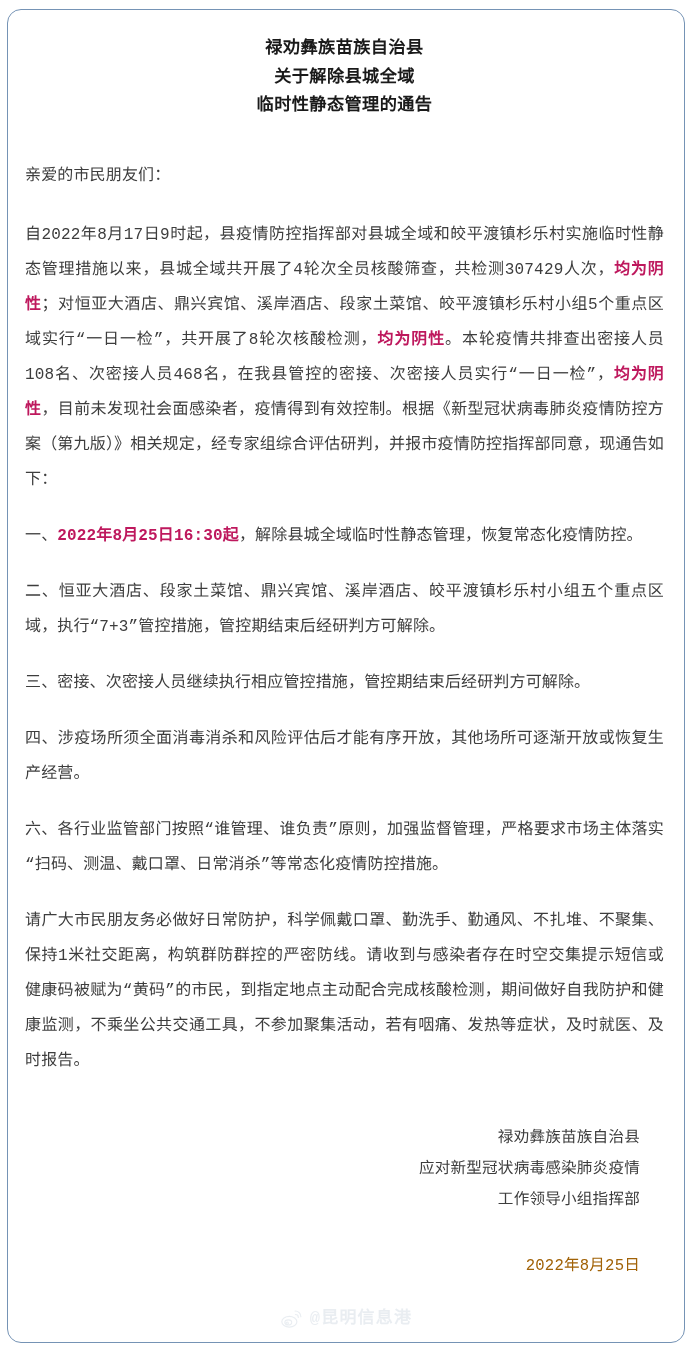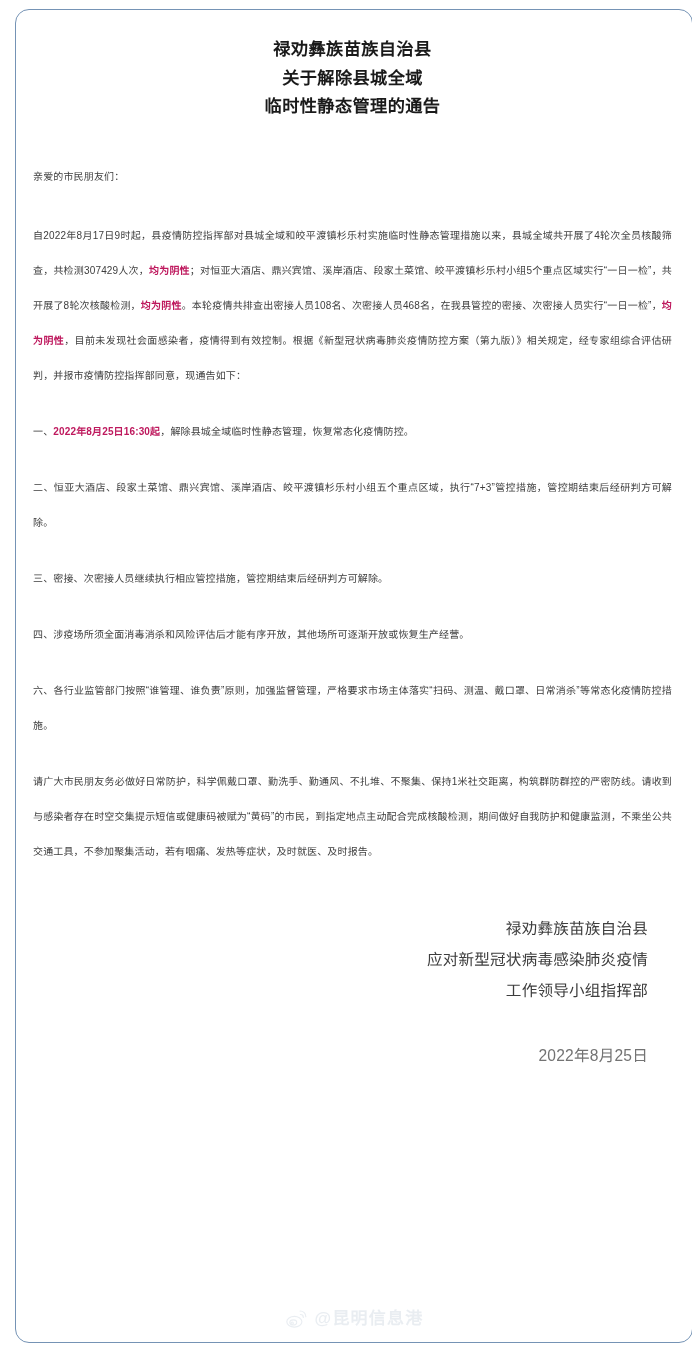--- a/index.html
+++ b/index.html
@@ -12,29 +12,30 @@
     font-family: "Liberation Sans", "DejaVu Sans", sans-serif;
     width: 692px;
     height: 1360px;
     overflow: hidden;
     position: relative;
   }
 
   
   #notice-card {
     position: absolute;
-    left: 15px;
+    left: 7px;
     top: 9px;
     width: 678px;
     height: 1334px;
     box-sizing: border-box;
     border: 1.6px solid #7593b5;
     border-radius: 14px;
     background: #ffffff;
     overflow: hidden;
+    font-family: Liberation Mono, monospace;
   }
 
   #notice-inner {
     box-sizing: border-box;
     padding: 18px 20px 0 17px;
     height: 100%;
     position: relative;
   }
 
   
@@ -47,21 +48,21 @@
     letter-spacing: 0.4px;
     margin: 7px 0 0 0;
     padding: 0;
   }
   #doc-title .tline { display: block; }
 
   
   #doc-body {
     margin-top: 38px;
     color: #3d3d3d;
-    font-size: 10px;
+    font-size: 16px;
     line-height: 35px;
     letter-spacing: 0.15px;
     text-align: justify;
     text-justify: inter-ideograph;
   }
 
   #doc-body p {
     margin: 0 0 21px 0;
     padding: 0;
   }
@@ -82,21 +83,21 @@
     font-size: 15.6px;
     line-height: 31px;
     padding-right: 24px;
     letter-spacing: 0.2px;
   }
   #signature .sig-line { display: block; }
 
   #sig-date {
     margin-top: 37px;
     text-align: right;
-    color: #737373;
+    color: #a16207;
     font-size: 15.6px;
     line-height: 26px;
     padding-right: 24px;
     letter-spacing: 0.2px;
   }
 
   
   #watermark {
     position: absolute;
     left: 0;

